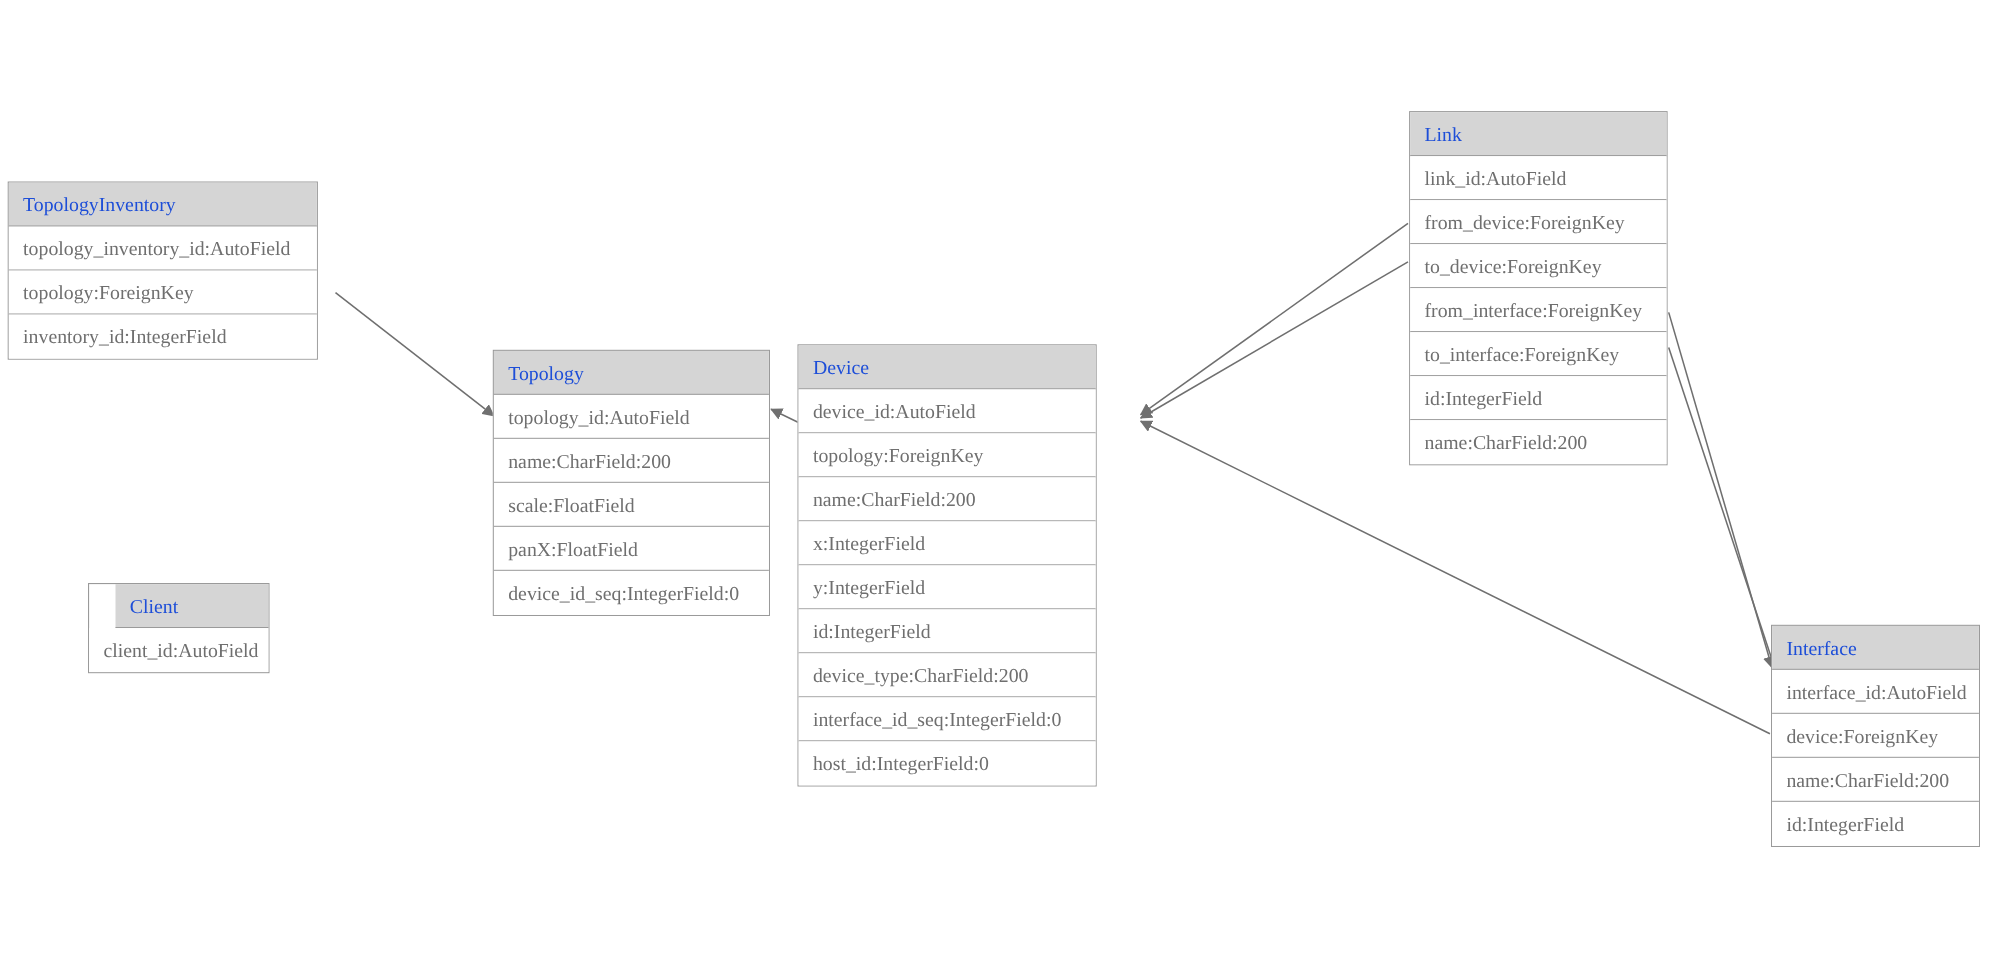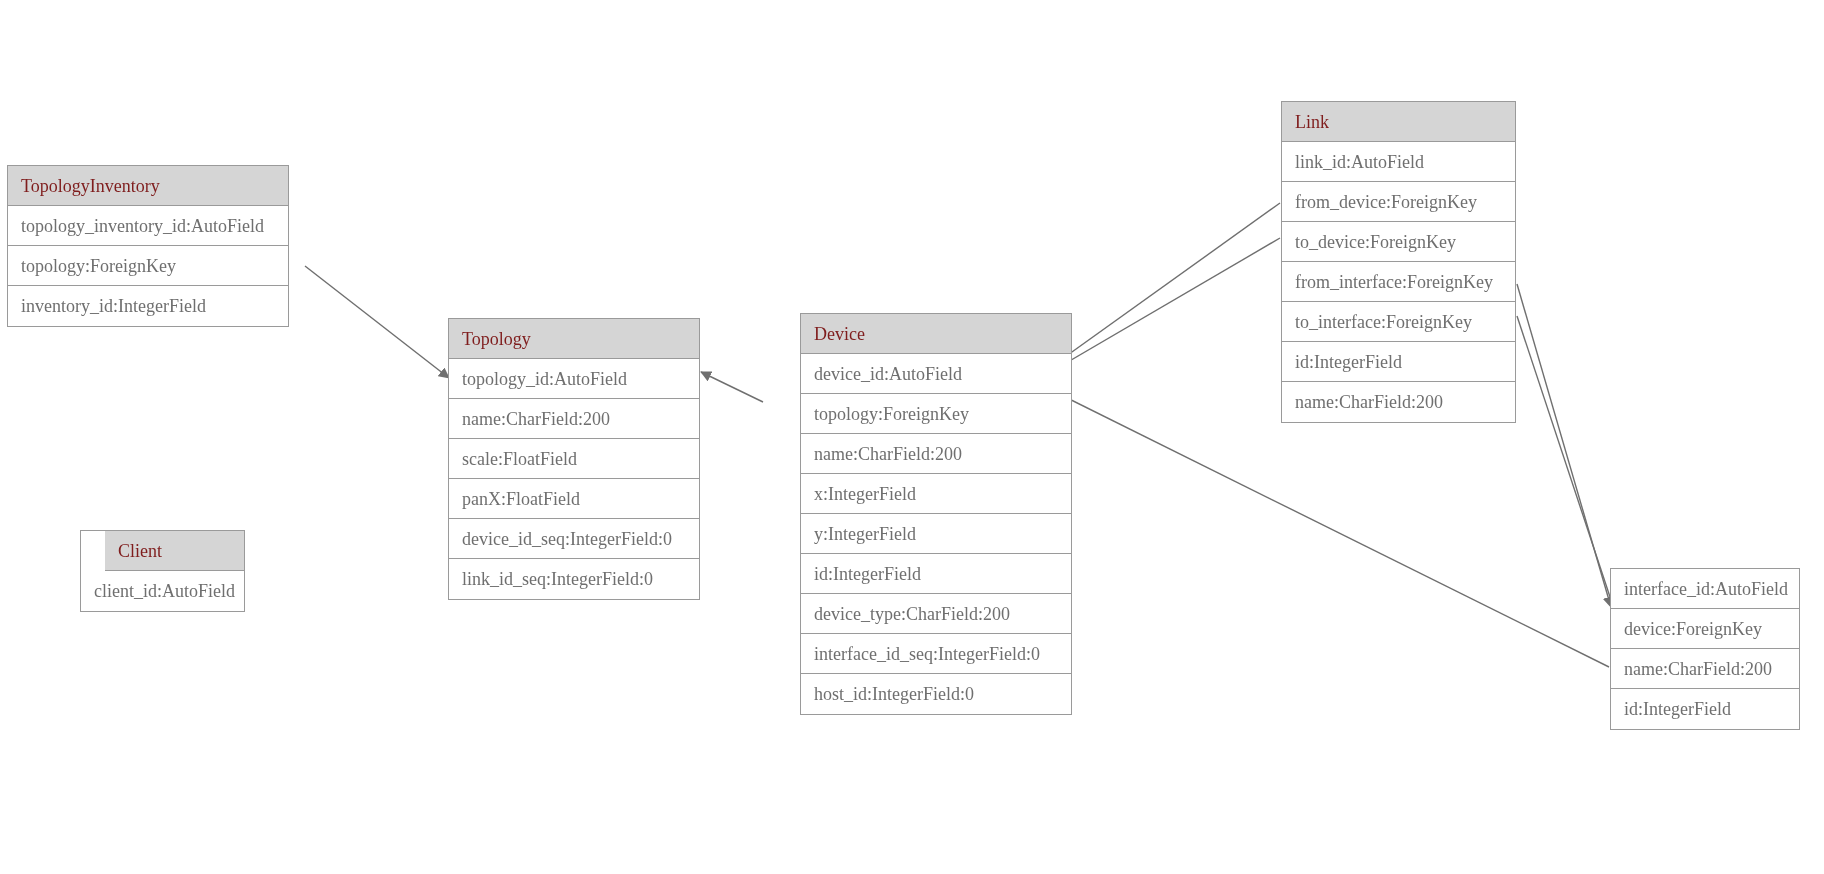--- a/index.html
+++ b/index.html
@@ -30,21 +30,21 @@
     box-sizing: border-box;
     z-index: 5;
   }
   .entity-header {
     height: 40px;
     line-height: 40px;
     background: #d5d5d5;
     border-bottom: 1px solid #9a9a9a;
     padding-left: 13px;
     font-size: 18px;
-    color: #7f1d1d;
+    color: #1d4ed8;
     box-sizing: border-box;
     white-space: nowrap;
     overflow: hidden;
   }
   .entity-field {
     height: 40px;
     line-height: 40px;
     border-bottom: 1px solid #9a9a9a;
     padding-left: 13px;
     font-size: 18px;
@@ -92,24 +92,23 @@
     <div class="entity-field" style="height: 40px; line-height: 40px;">client_id:AutoField</div>
   </div>
 
   <div class="entity" style="left: 448px; top: 318px; width: 252px; border-color: rgb(154, 154, 154);">
     <div class="entity-header" style="height: 40px; line-height: 40px;">Topology</div>
     <div class="entity-field" style="height: 40px; line-height: 40px;">topology_id:AutoField</div>
     <div class="entity-field" style="height: 40px; line-height: 40px;">name:CharField:200</div>
     <div class="entity-field" style="height: 40px; line-height: 40px;">scale:FloatField</div>
     <div class="entity-field" style="height: 40px; line-height: 40px;">panX:FloatField</div>
     <div class="entity-field" style="height: 40px; line-height: 40px;">device_id_seq:IntegerField:0</div>
-    <div class="entity-field" style="height: 40px; line-height: 40px;">link_id_seq:IntegerField:0</div>
   </div>
 
-  <div class="entity" style="left: 800px; top: 313px; width: 272px; border-color: rgb(154, 154, 154);">
+  <div class="entity" style="left: 725px; top: 313px; width: 272px; border-color: rgb(154, 154, 154);">
     <div class="entity-header" style="height: 40px; line-height: 40px;">Device</div>
     <div class="entity-field" style="height: 40px; line-height: 40px;">device_id:AutoField</div>
     <div class="entity-field" style="height: 40px; line-height: 40px;">topology:ForeignKey</div>
     <div class="entity-field" style="height: 40px; line-height: 40px;">name:CharField:200</div>
     <div class="entity-field" style="height: 40px; line-height: 40px;">x:IntegerField</div>
     <div class="entity-field" style="height: 40px; line-height: 40px;">y:IntegerField</div>
     <div class="entity-field" style="height: 40px; line-height: 40px;">id:IntegerField</div>
     <div class="entity-field" style="height: 40px; line-height: 40px;">device_type:CharField:200</div>
     <div class="entity-field" style="height: 40px; line-height: 40px;">interface_id_seq:IntegerField:0</div>
     <div class="entity-field" style="height: 40px; line-height: 40px;">host_id:IntegerField:0</div>
@@ -120,19 +119,20 @@
     <div class="entity-field" style="height: 40px; line-height: 40px;">link_id:AutoField</div>
     <div class="entity-field" style="height: 40px; line-height: 40px;">from_device:ForeignKey</div>
     <div class="entity-field" style="height: 40px; line-height: 40px;">to_device:ForeignKey</div>
     <div class="entity-field" style="height: 40px; line-height: 40px;">from_interface:ForeignKey</div>
     <div class="entity-field" style="height: 40px; line-height: 40px;">to_interface:ForeignKey</div>
     <div class="entity-field" style="height: 40px; line-height: 40px;">id:IntegerField</div>
     <div class="entity-field" style="height: 40px; line-height: 40px;">name:CharField:200</div>
   </div>
 
   <div class="entity" style="left: 1610px; top: 568px; width: 190px; border-color: rgb(154, 154, 154);">
+    <div class="entity-header" style="height: 40px; line-height: 40px;">Interface</div>
     <div class="entity-field" style="height: 40px; line-height: 40px;">interface_id:AutoField</div>
     <div class="entity-field" style="height: 40px; line-height: 40px;">device:ForeignKey</div>
     <div class="entity-field" style="height: 40px; line-height: 40px;">name:CharField:200</div>
     <div class="entity-field" style="height: 40px; line-height: 40px;">id:IntegerField</div>
   </div>
 
 </div>
 
 </body></html>

